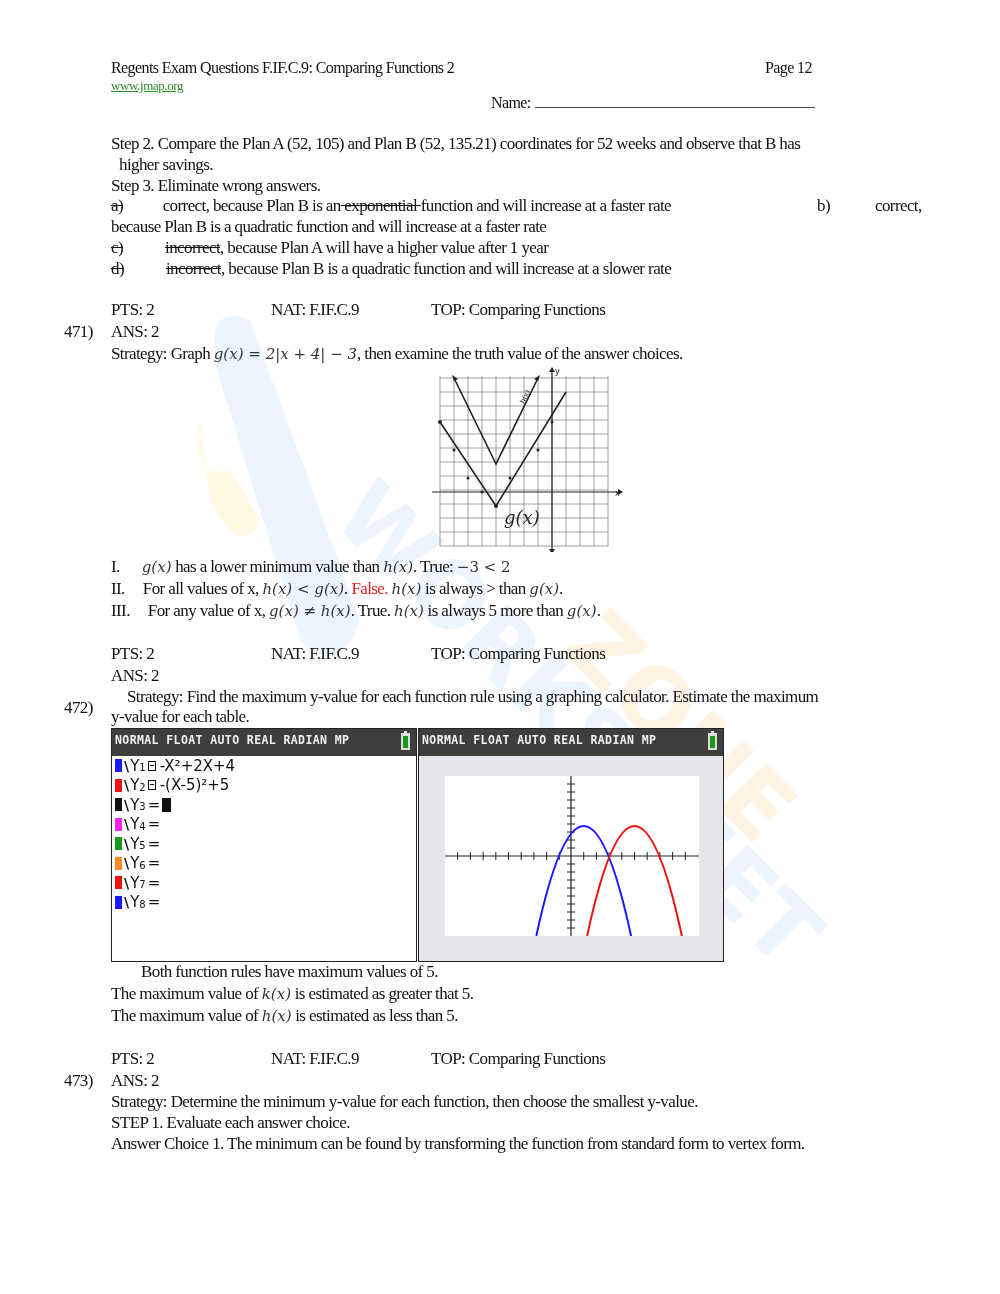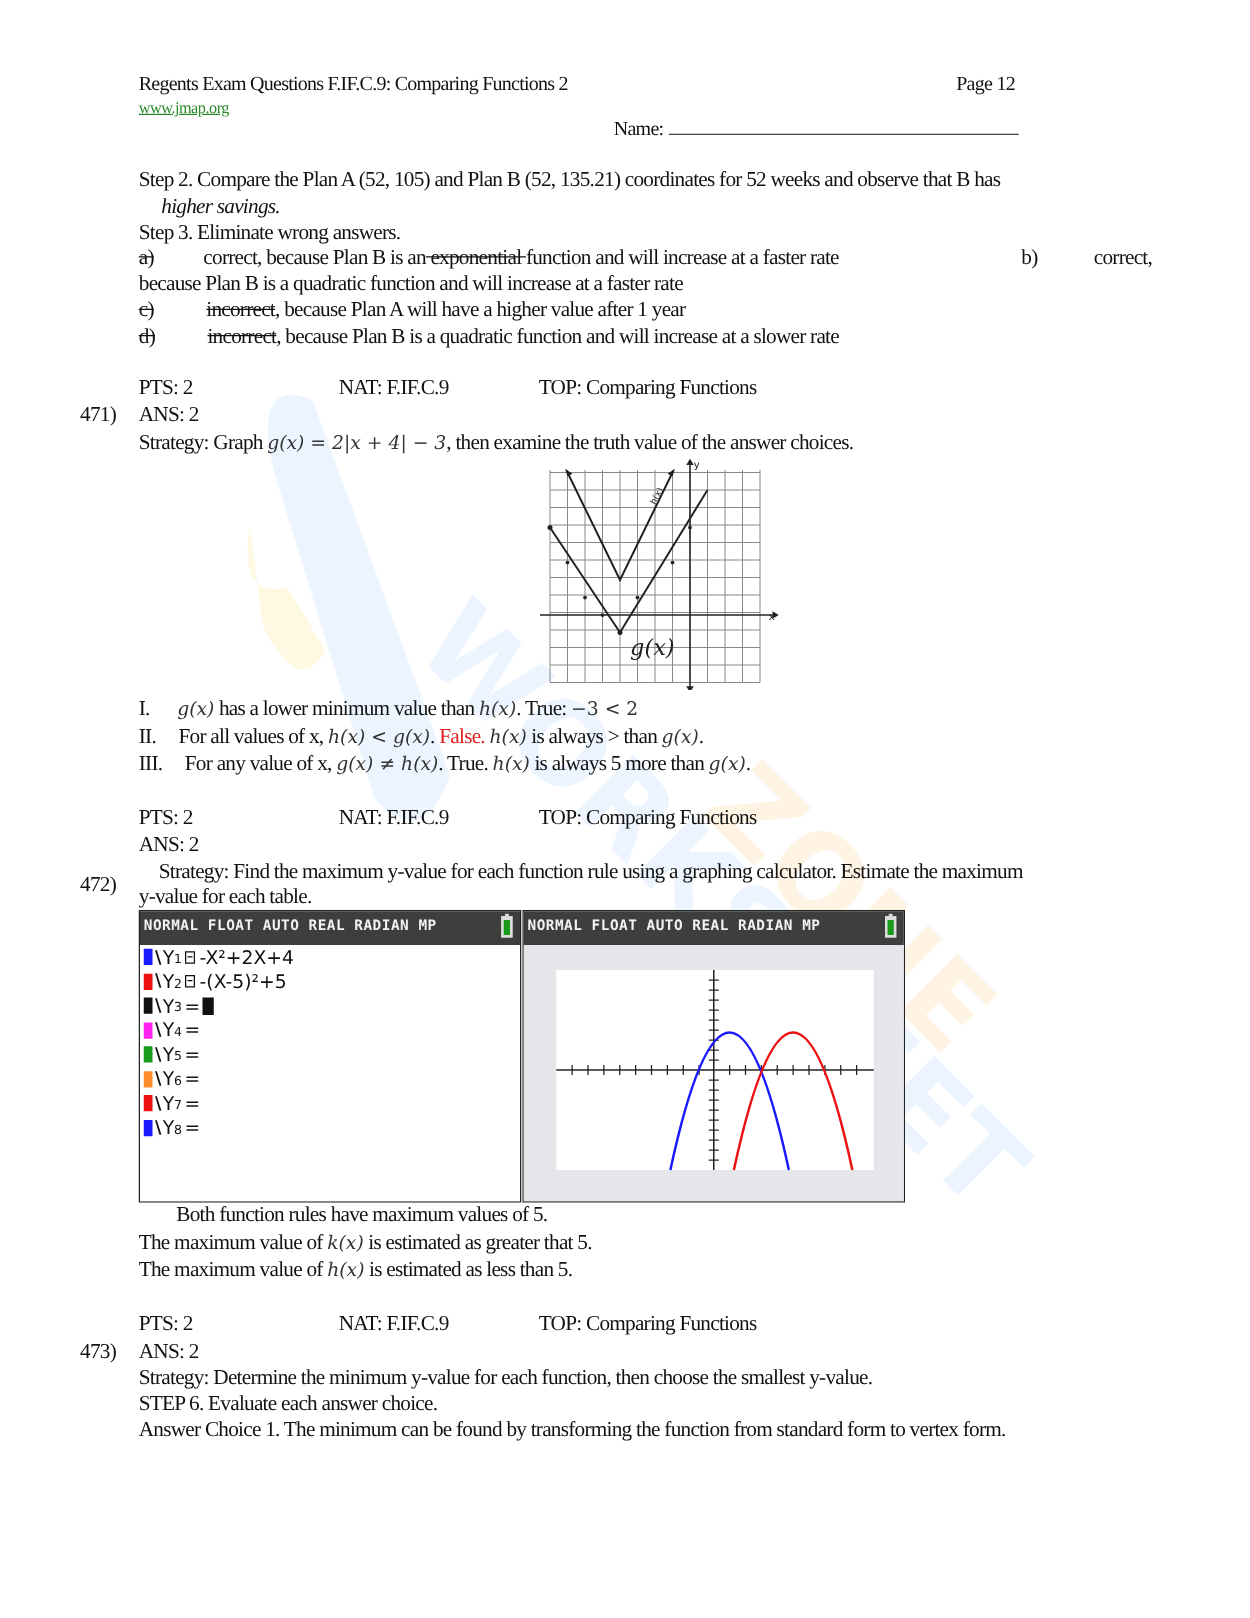--- a/index.html
+++ b/index.html
@@ -46,21 +46,21 @@
 </svg>
 
 <div class="abs hdr" style="left:111px;top:59px;">Regents Exam Questions F.IF.C.9: Comparing Functions 2</div>
 <div class="abs hdr" style="left:765px;top:59px;">Page 12</div>
 <a class="abs link" style="left:111px;top:78px;text-decoration:underline;">www.jmap.org</a>
 <div class="abs hdr" style="left:491px;top:93px;">
   <span>Name:</span><span class="nameline"></span>
 </div>
 
 <div class="abs t17" style="left:111px;top:134px;">Step 2.   Compare the Plan A (52, 105) and Plan B (52, 135.21) coordinates for 52 weeks and observe that B has</div>
-<div class="abs t17" style="left:129px;top:155px;font-style:italic;">higher savings.</div>
+<div class="abs t17" style="left:119px;top:155px;">higher savings.</div>
 <div class="abs t17" style="left:111px;top:176px;">Step 3.   Eliminate wrong answers.</div>
 
 <div class="abs t17" style="left:111px;top:196px;">
   <span class="strike">a)</span>
   <span style="display:inline-block;width:36px;"></span><span>correct, because Plan B is an</span><span class="strike"> exponential </span><span>function and will increase at a faster rate</span>
 </div>
 <div class="abs t17" style="left:817px;top:196px;">b)</div>
 <div class="abs t17" style="left:875px;top:196px;">correct,</div>
 <div class="abs t17" style="left:111px;top:217px;">because Plan B is a quadratic function and will increase at a faster rate</div>
 <div class="abs t17" style="left:111px;top:238px;">
@@ -291,14 +291,14 @@
   <span>The maximum value of </span><span class="math">h(x)</span><span>  is estimated as less than 5.</span>
 </div>
 
 <div class="abs t17" style="left:111px;top:1049px;">PTS:   2</div>
 <div class="abs t17" style="left:271px;top:1049px;">NAT:   F.IF.C.9</div>
 <div class="abs t17" style="left:431px;top:1049px;">TOP:   Comparing Functions</div>
 
 <div class="abs t17" style="left:64px;top:1071px;">473)</div>
 <div class="abs t17" style="left:111px;top:1071px;">ANS:   2</div>
 <div class="abs t17" style="left:111px;top:1092px;">Strategy:    Determine the minimum y-value for each function, then choose the smallest y-value.</div>
-<div class="abs t17" style="left:111px;top:1113px;">STEP 6.   Evaluate each answer choice.</div>
+<div class="abs t17" style="left:111px;top:1113px;">STEP 1.   Evaluate each answer choice.</div>
 <div class="abs t17" style="left:111px;top:1134px;">Answer Choice 1.   The minimum can be found by transforming the function from standard form to vertex form.</div>
 
 </body></html>

